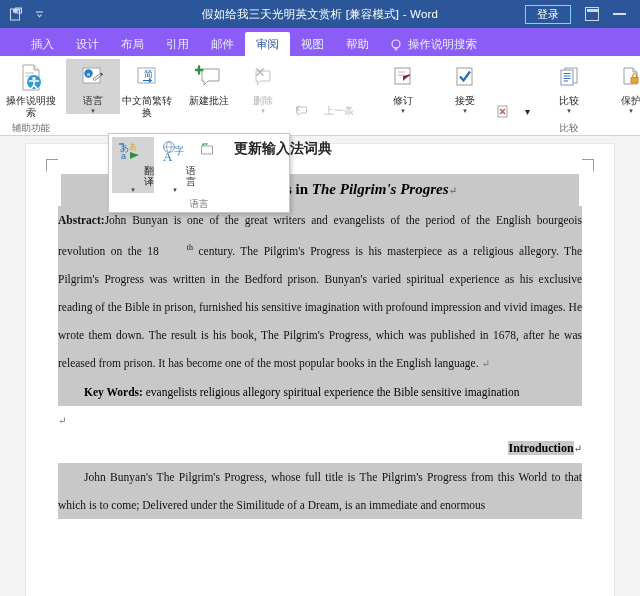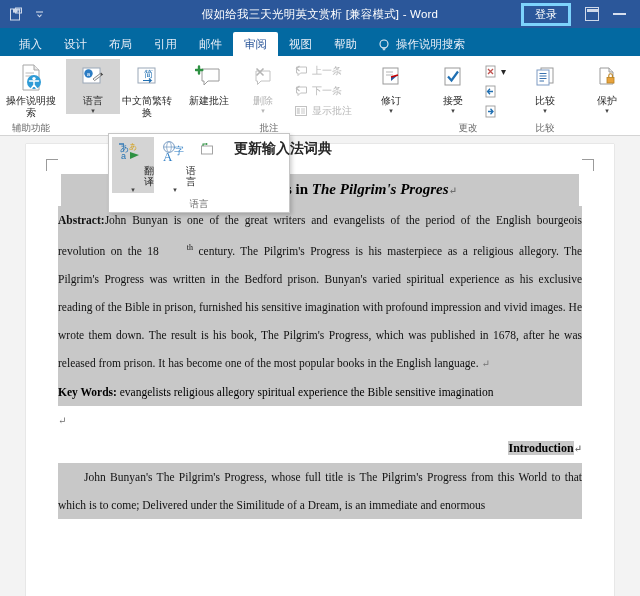--- a/index.html
+++ b/index.html
@@ -25,32 +25,32 @@
   .title-text {
     position: absolute; left: 0; right: 0; text-align: center;
     color: #fff; font-size: 11.5px; letter-spacing: .2px;
     pointer-events: none; white-space: nowrap;
   }
   .win-right {
     margin-left: auto; display: flex; align-items: center; gap: 14px;
     padding-right: 14px;
   }
   .signin {
-    color: #fff; font-size: 11px; border: 3px solid #7dd3fc;
+    color: #fff; font-size: 11px; border: 1px solid #7dd3fc;
     padding: 2px 11px; line-height: 13px; background: #2b579a;
   }
   .ribbon-disp { width: 14px; height: 14px; position: relative; }
   .ribbon-disp .box { position:absolute; inset:0; border:1.3px solid #cfd9ea; }
   .ribbon-disp .bar { position:absolute; left:1.5px; right:1.5px; top:2px; height:2.6px; background:#cfd9ea; }
   .minimize { width: 13px; height: 1.6px; background: #d7dfee; }
 
   
   .tabs {
-    height: 28px; background: #0369a1; display: flex; align-items: flex-end;
-    padding-left: 8px; position: relative;
+    height: 28px; background: #8b5cf6; display: flex; align-items: flex-end;
+    padding-left: 20px; position: relative;
   }
   .tab {
     font-size: 11.5px; color: #e9eef7; padding: 0 11px; height: 24px;
     line-height: 24px; white-space: nowrap;
   }
   .tab.active { background: #fff; color: #2b579a; border-radius: 2px 2px 0 0; }
   .tellme { display: flex; align-items: center; gap: 6px; margin-left: 10px; height: 24px; }
   .bulb { width: 12px; height: 13px; }
   .tellme-text { font-size: 11.5px; color: #e9eef7; }
 
@@ -75,22 +75,22 @@
   .bigbtn .lbl {
     font-size: 10px; color: #262626; text-align: center; line-height: 11.5px;
     margin-top: 1px; white-space: nowrap;
   }
   .bigbtn .lbl.wrap { white-space: normal; width: 52px; }
   .bigbtn .caret { font-size: 7px; color: #444; line-height: 7px; margin-top: 0px; }
   .bigbtn.sel { background: #d4d4d4; }
   .bigbtn.disabled .lbl, .bigbtn.disabled .caret { color: #b6b6b6; }
 
   .smallbtn {
-    display: flex; align-items: center; gap: 4px; height: 20px; padding: 0 4px;
-    font-size: 10px; color: #262626; white-space: nowrap; cursor: default;
+    display: flex; align-items: center; gap: 16px; height: 20px; padding: 0 4px;
+    font-size: 10px; color: #262626; white-space: nowrap; cursor: default; margin-top: 40px;
   }
   .smallbtn.disabled { color: #b8b8b8; }
   .stack { display: flex; flex-direction: column; justify-content: flex-start; padding-top: 2px; }
 
   .leftcut { width: 52px; overflow: hidden; display: flex; flex-direction: column;
              justify-content: center; gap: 11px; padding-left: 0px; }
 
   
   .dropdown {
     position: absolute; left: 108px; top: 133px; width: 182px; height: 80px;
@@ -134,21 +134,21 @@
   }
   .doctitle .it { font-style: italic; }
   .para {
     font-size: 11.5px; line-height: 28px; text-align: justify;
     text-align-last: left; color: #111;
   }
   .para .it { }
   .para b { font-weight: bold; }
   .pil { color: #6f6f6f; font-size: 10px; }
   .kw { font-size: 11.5px; line-height: 28px; }
-  .kw b { font-weight: bold; }
+  .kw b { font-weight: bold; padding-left: 26px; }
   .blankline { height: 28px; font-size: 11.5px; line-height: 28px; }
   .heading { font-size: 12px; font-weight: bold; line-height: 28px; text-align: right; }
   .indent { display: inline-block; width: 26px; }
   .sup { font-size: 8px; vertical-align: super; padding-left: 28px; }
 </style>
 </head>
 <body>
 
 <div class="app">
 

